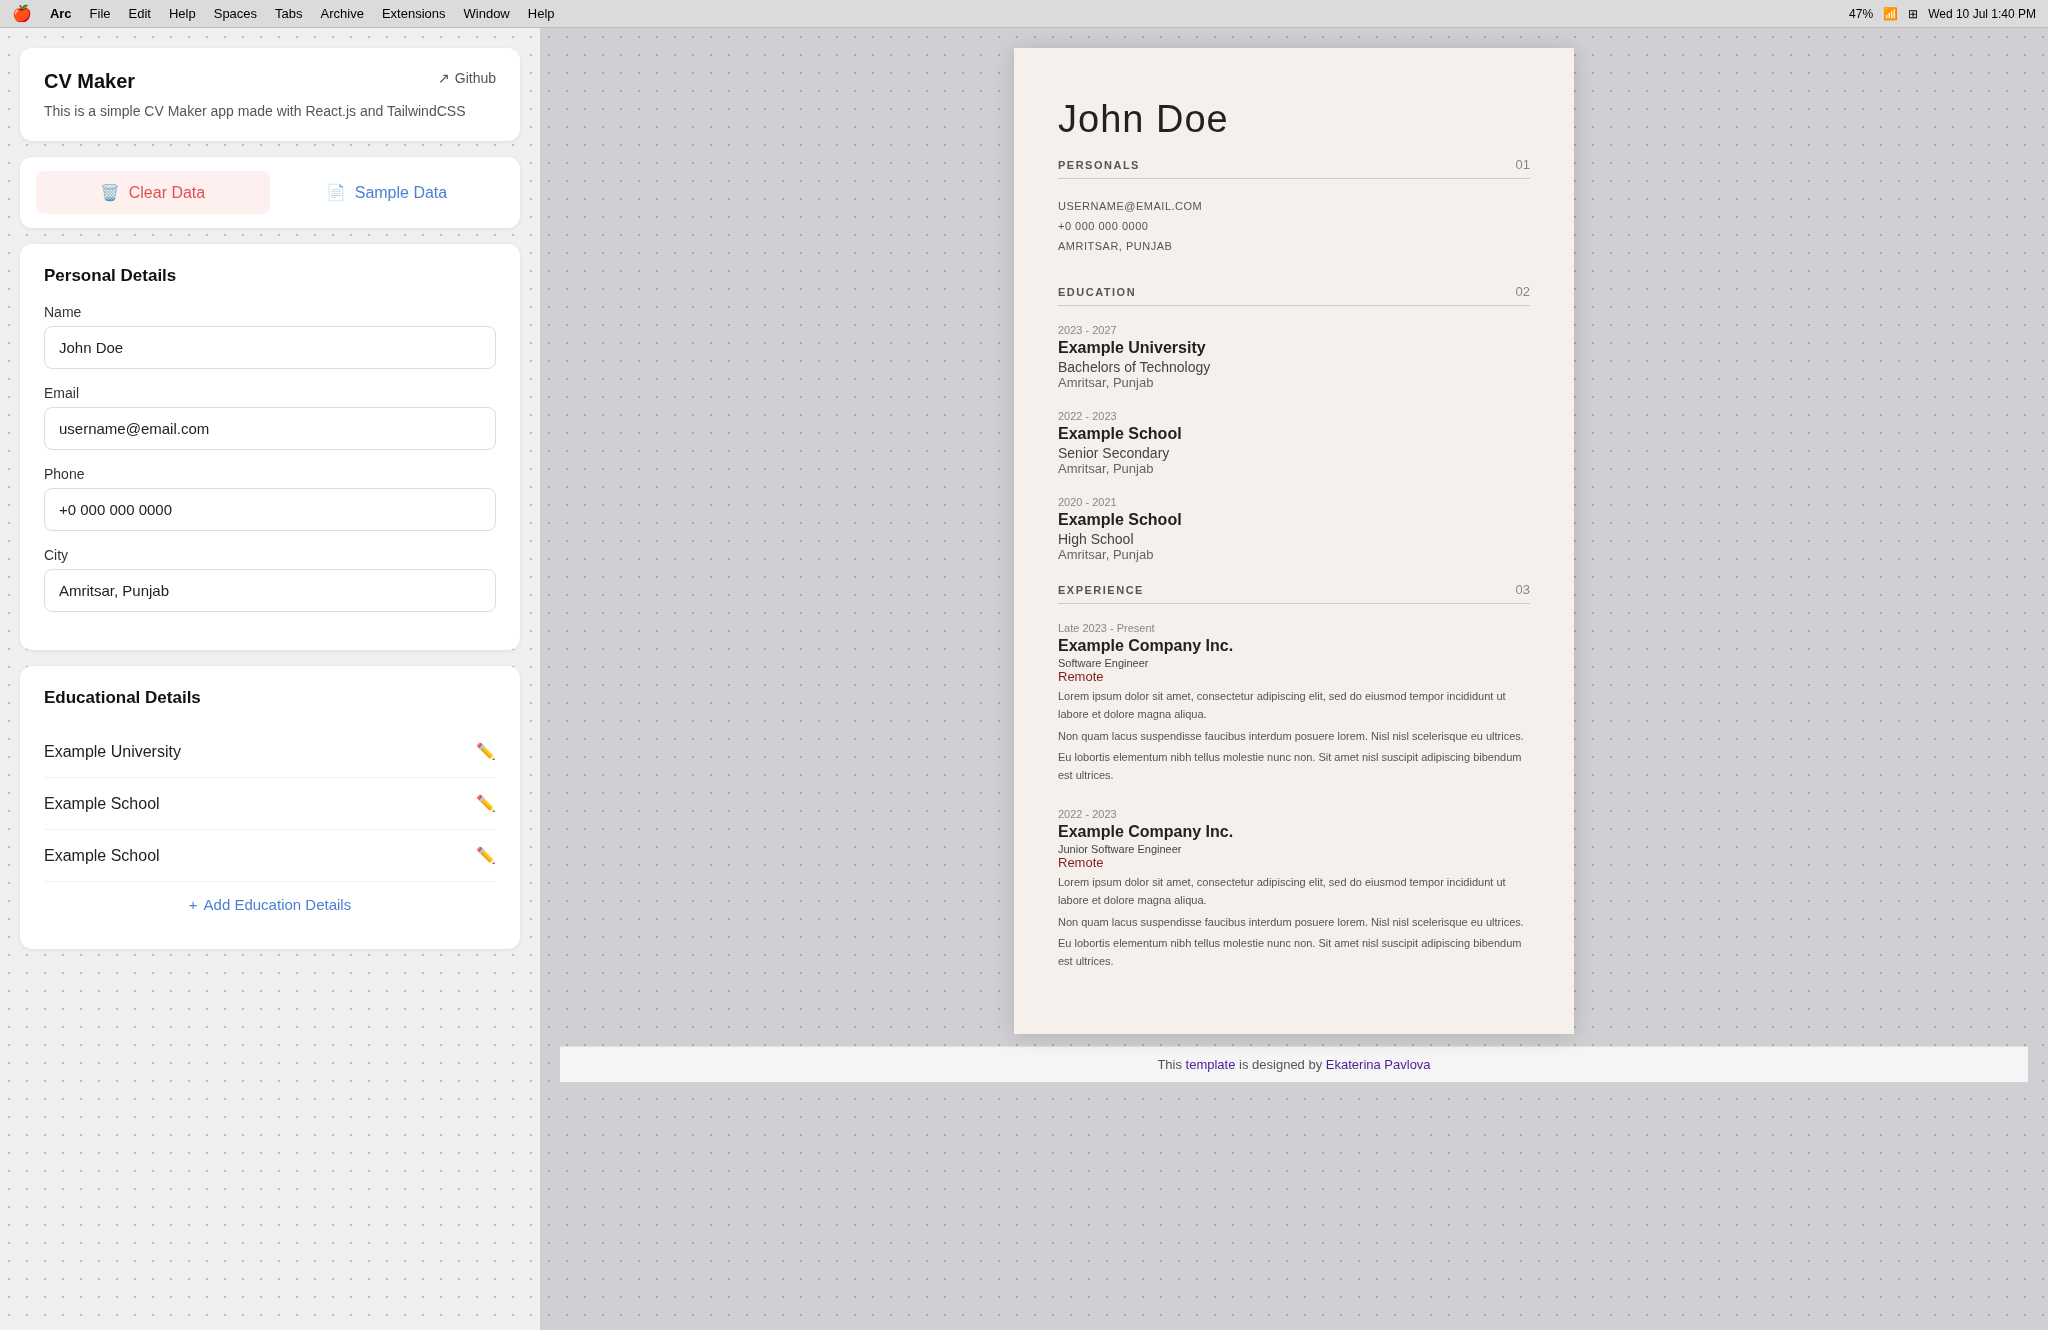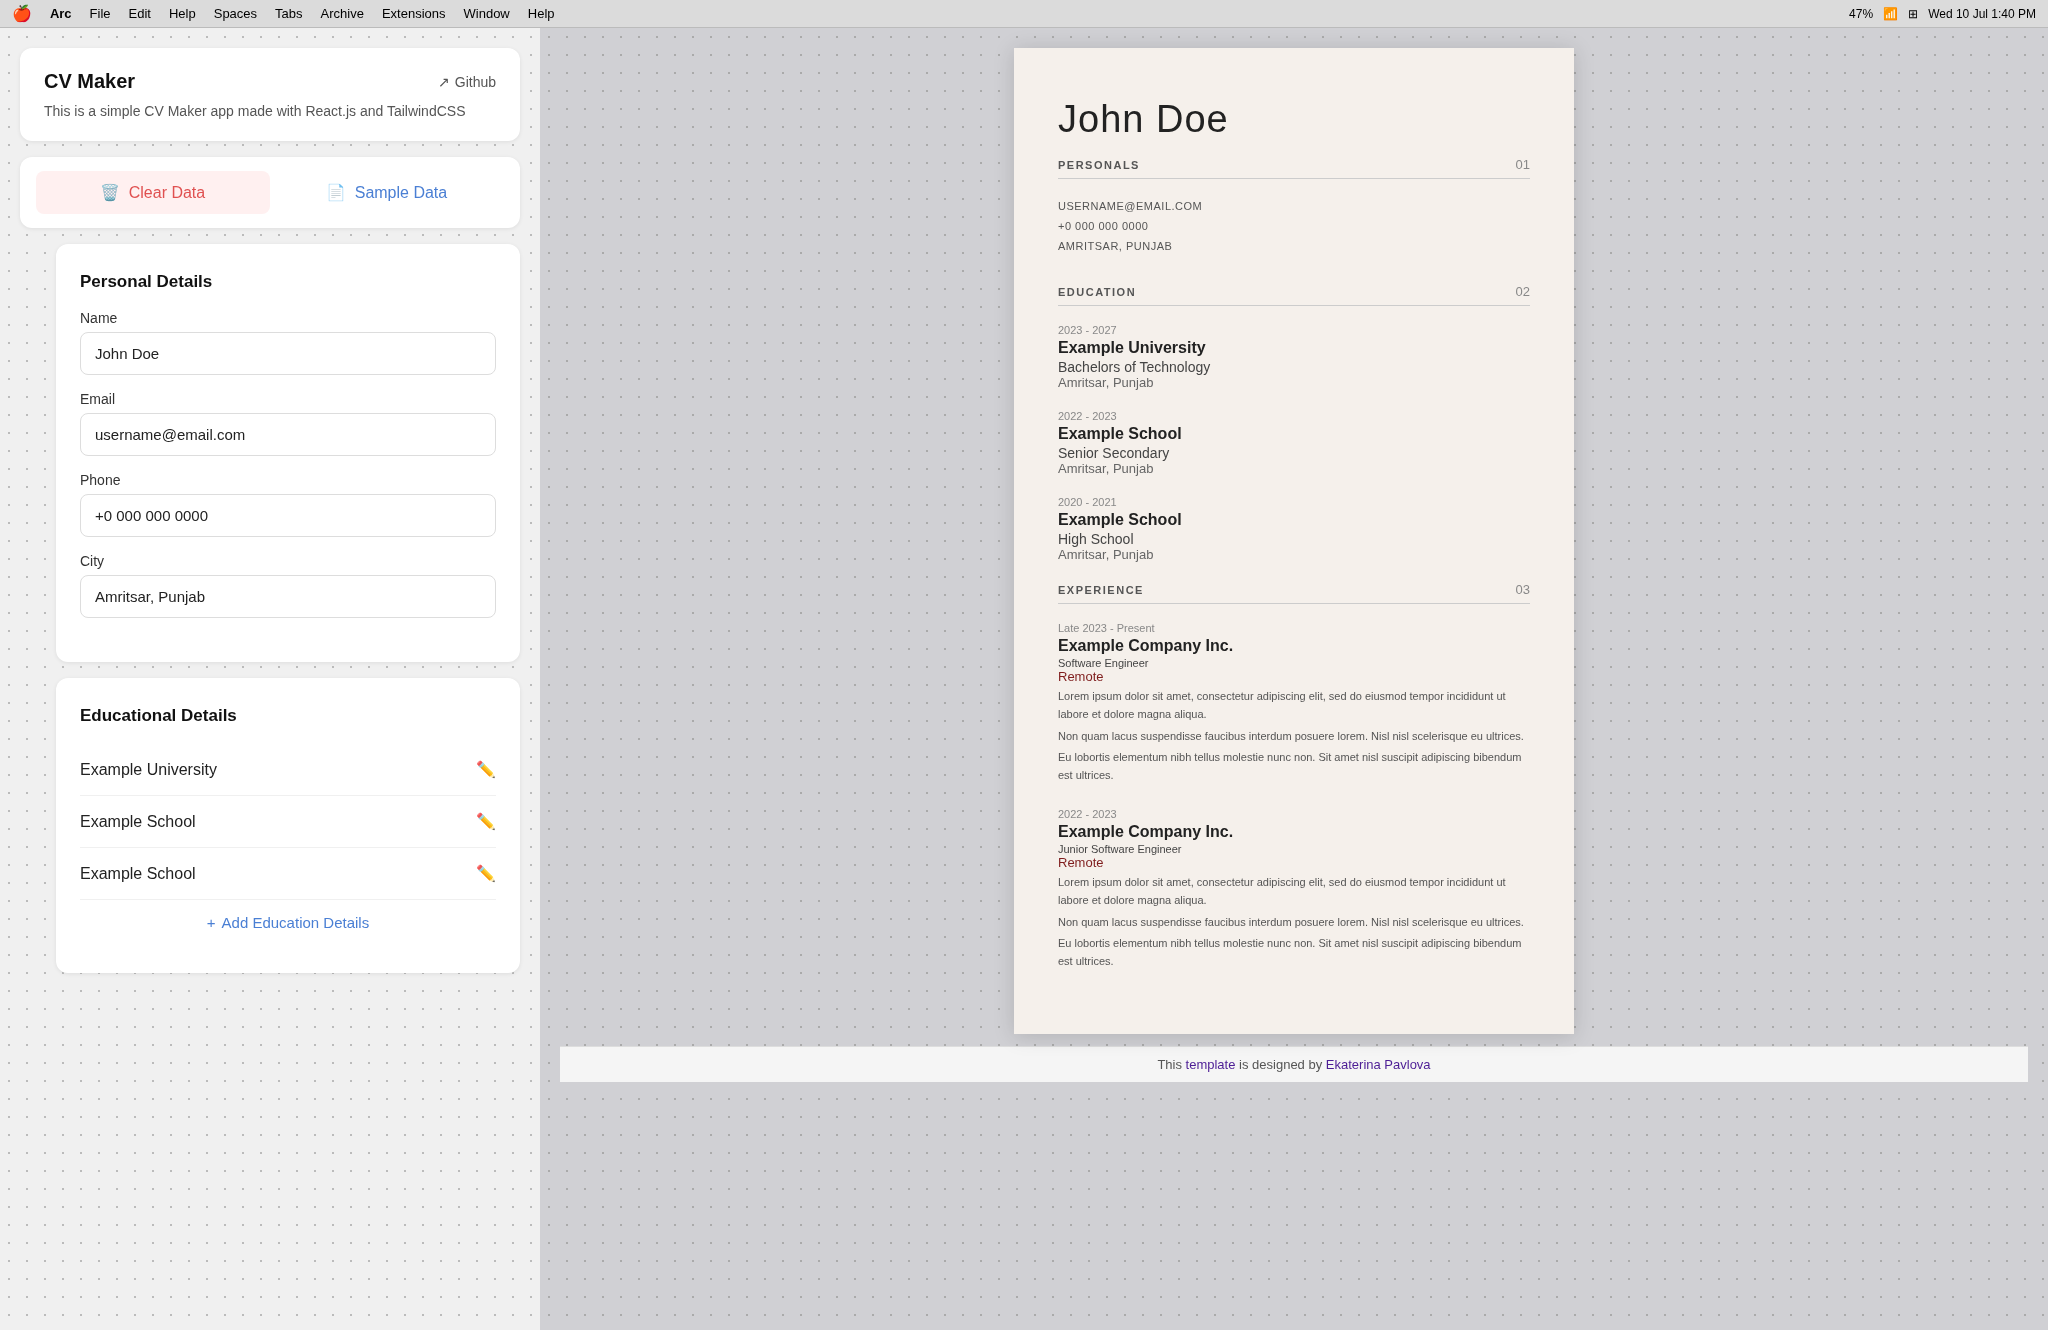--- a/index.html
+++ b/index.html
@@ -55,21 +55,21 @@
       background: white;
       border-radius: 12px;
       padding: 22px 24px;
       margin-bottom: 16px;
       box-shadow: 0 1px 4px rgba(0,0,0,0.08);
     }
 
     .app-title-row {
       display: flex;
       justify-content: space-between;
-      align-items: center;
+      align-items: flex-start;
       margin-bottom: 10px;
     }
     .app-title {
       font-size: 20px;
       font-weight: 700;
       color: #111;
     }
     .github-link {
       display: flex;
       align-items: center;
@@ -122,24 +122,23 @@
       align-items: center;
       justify-content: center;
       gap: 8px;
       font-weight: 500;
     }
 
     
     .form-card {
       background: white;
       border-radius: 12px;
-      padding: 28px 24px;
+      padding: 22px 24px;
       margin-bottom: 16px;
       box-shadow: 0 1px 4px rgba(0,0,0,0.08);
-      margin-left: 36px;
     }
     .section-title {
       font-size: 17px;
       font-weight: 700;
       color: #111;
       margin-bottom: 18px;
     }
     .field-group {
       margin-bottom: 16px;
     }

